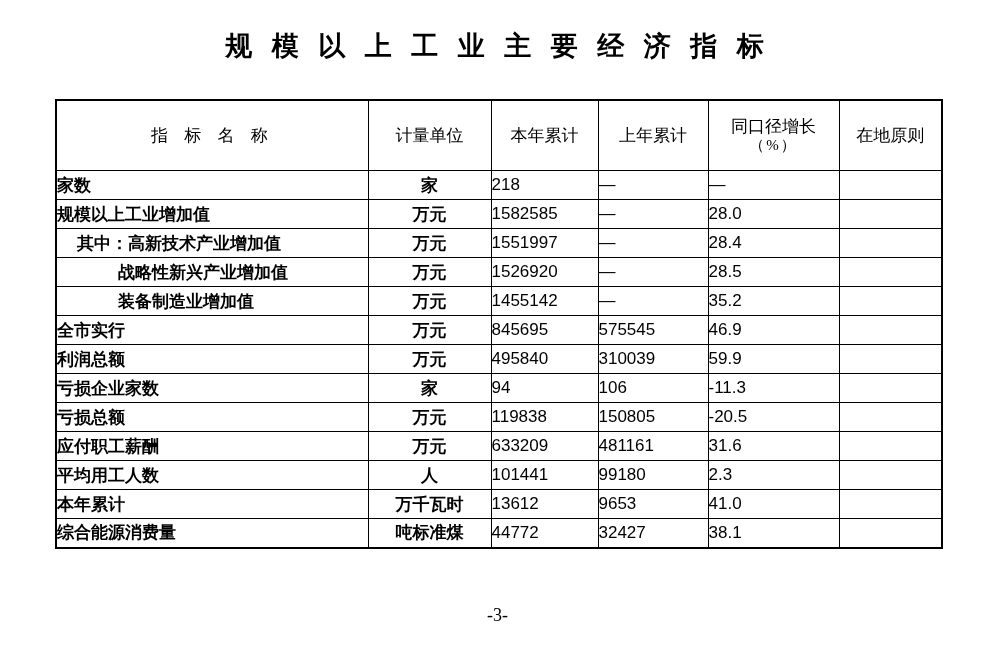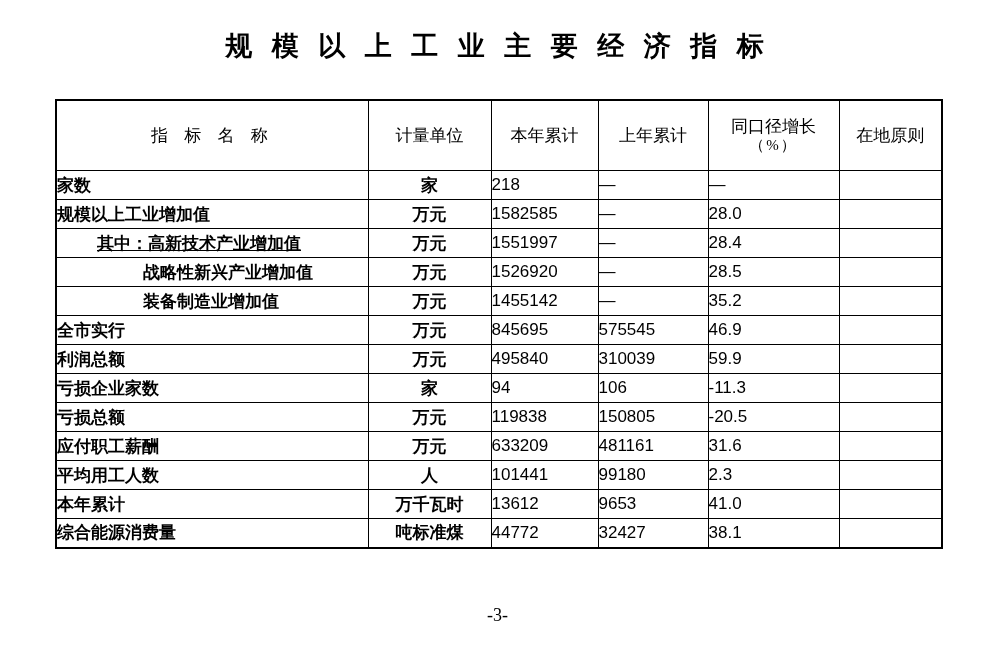--- a/index.html
+++ b/index.html
@@ -66,22 +66,22 @@
     font-size: 17px;
     padding: 0;
   }
   td.c-name {
     font-family: "Liberation Serif", serif;
     font-weight: bold;
     font-size: 18px;
     text-align: left;
     padding-left: 8px;
   }
-  tr.indent-1 td.c-name { padding-left: 40px; text-decoration: underline; }
-  tr.indent-2 td.c-name { padding-left: 86px; }
+  tr.indent-1 td.c-name { padding-left: 20px; }
+  tr.indent-2 td.c-name { padding-left: 61px; }
   td.c-unit {
     font-family: "Liberation Serif", serif;
     font-weight: bold;
     text-align: center;
   }
   td.c-num {
     font-family: "Liberation Sans", sans-serif;
     text-align: left;
     padding-right: 10px;
     font-size: 17px;

